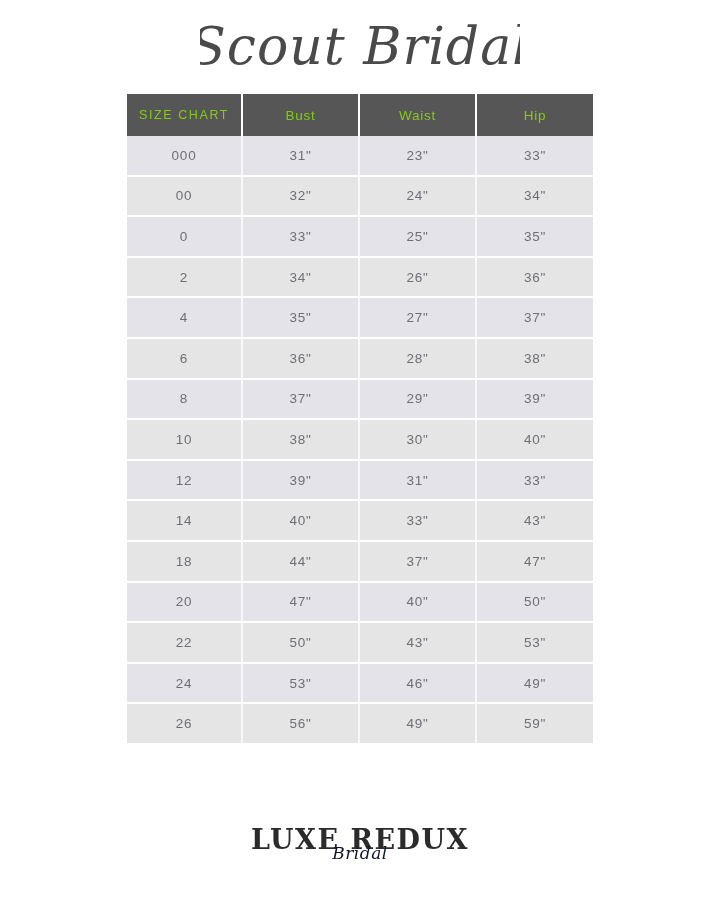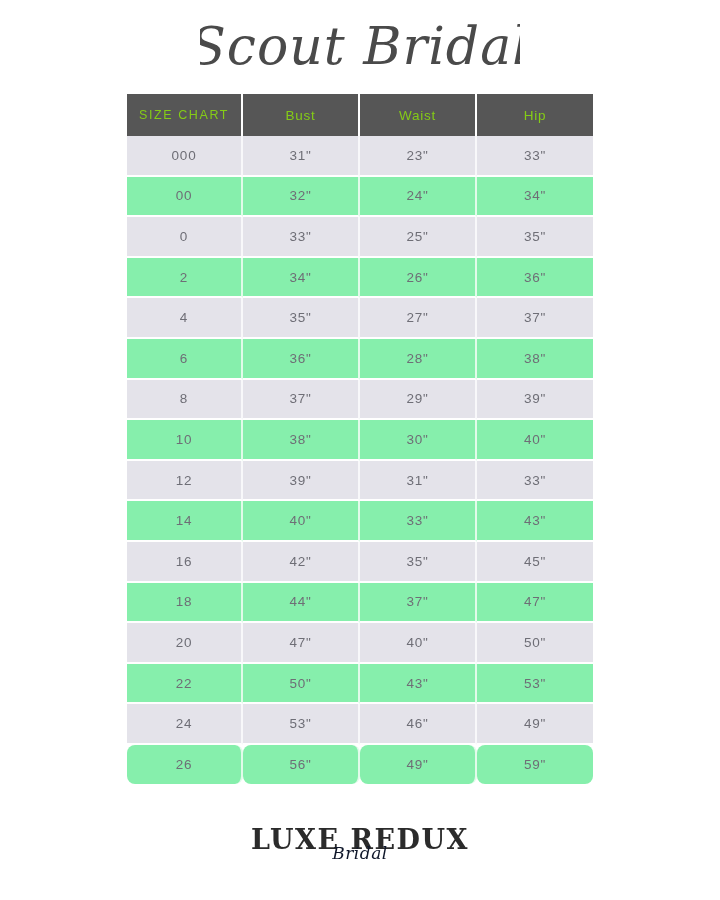--- a/index.html
+++ b/index.html
@@ -86,24 +86,24 @@
     font-size: 13.5px;
     color: #6e6e76;
     text-align: center;
     vertical-align: middle;
     letter-spacing: 0.8px;
     border-right: 2px solid rgba(255,255,255,0.75);
     border-bottom: 2px solid #ffffff;
     padding: 0;
   }
   tbody td:last-child { border-right: none; }
-  tbody tr:last-child td { border-bottom: none; border-radius: 8px; }
+  tbody tr:last-child td { border-bottom: none; }
 
   tbody tr.row-light td { background: #e4e3ea; }
-  tbody tr.row-dark  td { background: #86efac; }
+  tbody tr.row-dark  td { background: #e5e5e5; }
 
   
   .footer-logo {
     position: absolute;
     left: 0;
     right: 0;
     top: 826px;
     display: flex;
     flex-direction: column;
     align-items: center;
@@ -208,26 +208,20 @@
             <td>39"</td>
             <td>31"</td>
             <td>33"</td>
           </tr>
           <tr class="row-dark">
             <td>14</td>
             <td>40"</td>
             <td>33"</td>
             <td>43"</td>
           </tr>
-          <tr class="row-light">
-            <td>16</td>
-            <td>42"</td>
-            <td>35"</td>
-            <td>45"</td>
-          </tr>
           <tr class="row-dark">
             <td>18</td>
             <td>44"</td>
             <td>37"</td>
             <td>47"</td>
           </tr>
           <tr class="row-light">
             <td>20</td>
             <td>47"</td>
             <td>40"</td>

